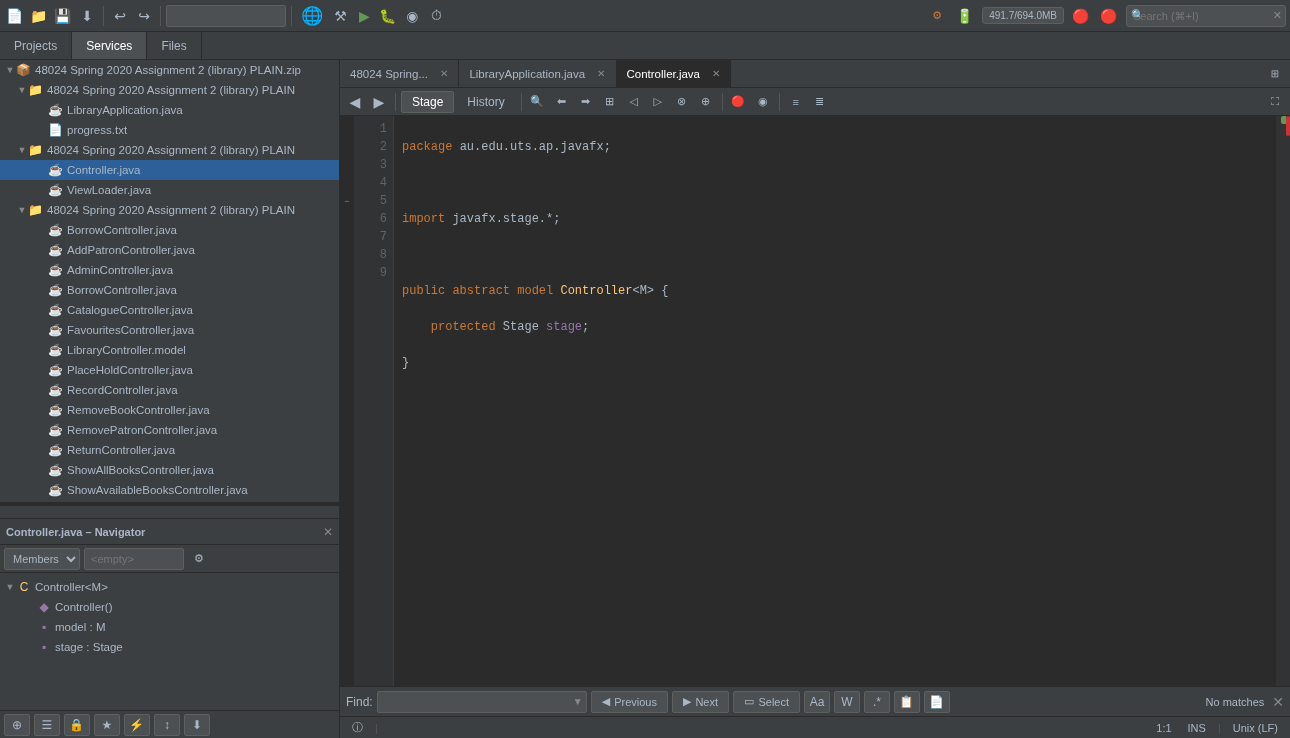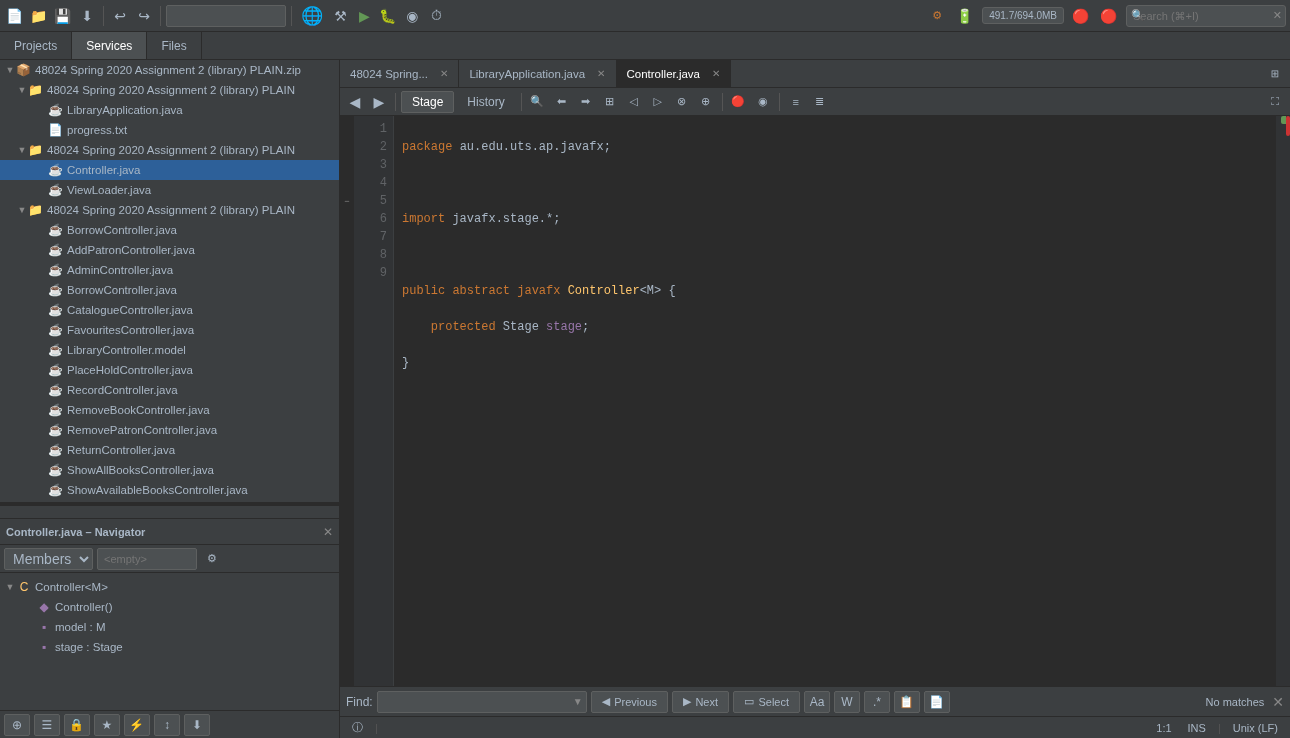--- a/index.html
+++ b/index.html
@@ -152,21 +152,21 @@
       height: 28px;
       padding: 0 4px;
       gap: 4px;
       border-bottom: 1px solid #2b2b2b;
     }
     .nav-select {
       background: #4c5052;
       border: 1px solid #5e6060;
       color: #a9b7c6;
       height: 22px;
-      font-size: 14px;
+      font-size: 11px;
       padding: 0 4px;
       border-radius: 2px;
     }
     #navigator-tree {
       flex: 1;
       overflow-y: auto;
       padding: 4px 0;
     }
 
     
@@ -659,21 +659,21 @@
         <div>7</div>
         <div>8</div>
         <div>9</div>
       </div>
 
       <div id="code-content">
 <span class="code-line"><span class="kw">package</span> <span class="pkg">au.edu.uts.ap.javafx</span>;</span>
 <span class="code-line">&nbsp;</span>
 <span class="code-line"><span class="kw">import</span> <span class="pkg">javafx.stage.*</span>;</span>
 <span class="code-line">&nbsp;</span>
-<span class="code-line"><span class="kw">public</span> <span class="kw">abstract</span> <span class="kw">javafx</span> <span class="cls">Controller</span><span class="generic">&lt;M&gt;</span> {</span>
+<span class="code-line"><span class="kw">public</span> <span class="kw">abstract</span> <span class="kw">model</span> <span class="cls">Controller</span><span class="generic">&lt;M&gt;</span> {</span>
 <span class="code-line">    <span class="prot">protected</span> <span class="type">Stage</span> <span class="var-name">stage</span>;</span>
 <span class="code-line">}</span>
 <span class="code-line">&nbsp;</span>
       </div>
 
       <div id="right-gutter">
         <div class="green-dot"></div>
         <div style="position:absolute; right:0; top:0; width:4px; height:100%; background:#313335;">
           <div style="position:absolute; top:0; right:0; width:4px; height:20px; background:#cc3333; border-radius:2px;"></div>
         </div>

